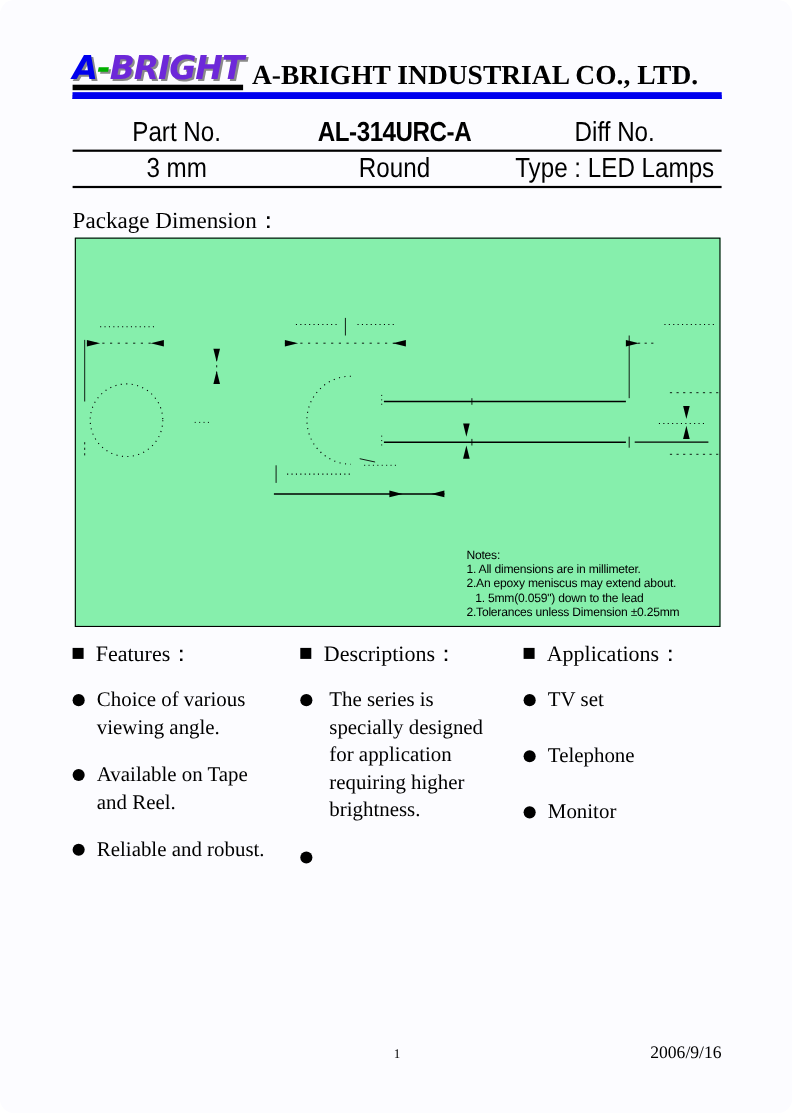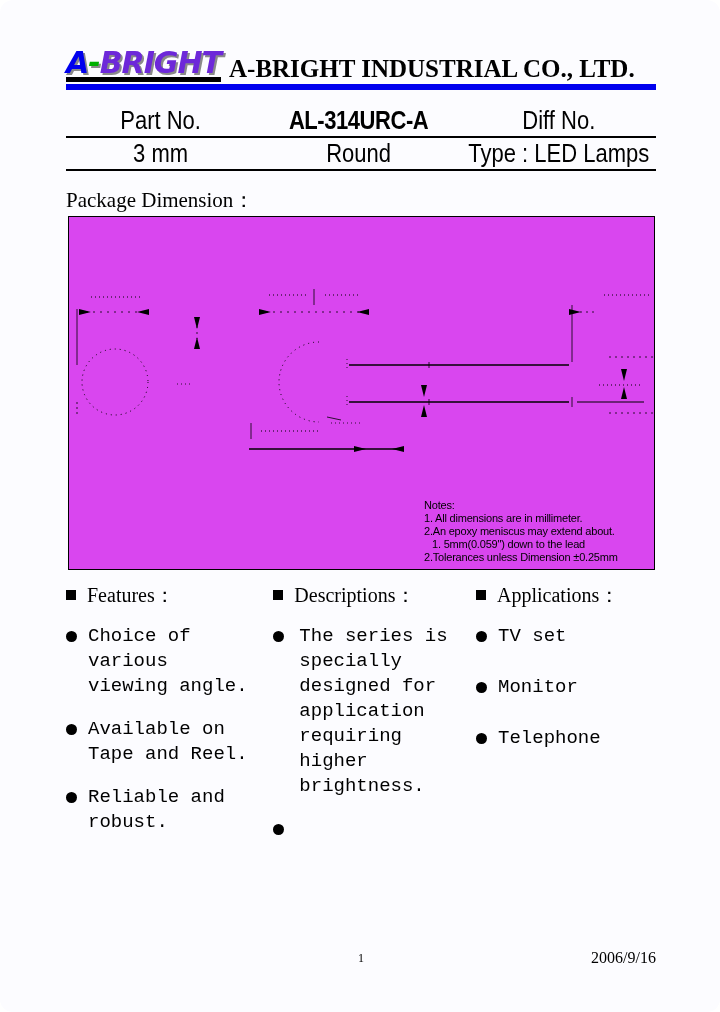--- a/index.html
+++ b/index.html
@@ -137,21 +137,21 @@
   }
 
   .draw-box {
     position: absolute;
     left: 68px;
     top: 216px;
     width: 587px;
     height: 354px;
     border: 1px solid #000000;
     box-sizing: border-box;
-    background: #d946ef;
+    background: #86efac;
     overflow: hidden;
   }
   .draw-svg { position: absolute; left: 0; top: 0; }
 
   .notes {
     position: absolute;
     left: 355px;
     top: 282px;
     font-family: "Liberation Sans", sans-serif;
     font-size: 11px;
@@ -191,21 +191,20 @@
     flex: 0 0 auto;
     position: relative;
     top: -2px;
   }
   .col-head-text { font-size: 20px; }
 
   .item {
     display: flex;
     align-items: flex-start;
     margin-bottom: 18px;
-    font-family: Liberation Mono, monospace;
   }
   .rd-bullet {
     width: 11px;
     height: 11px;
     border-radius: 50%;
     background: #000000;
     margin-right: 11px;
     flex: 0 0 auto;
     position: relative;
     top: 7px;
@@ -403,25 +402,25 @@
       <div class="col-head">
         <span class="sq-bullet"></span>
         <span class="col-head-text">Applications：</span>
       </div>
       <div class="item">
         <span class="rd-bullet"></span>
         <span class="item-text">TV set</span>
       </div>
       <div class="item">
         <span class="rd-bullet"></span>
+        <span class="item-text">Telephone</span>
+      </div>
+      <div class="item">
+        <span class="rd-bullet"></span>
         <span class="item-text">Monitor</span>
-      </div>
-      <div class="item">
-        <span class="rd-bullet"></span>
-        <span class="item-text">Telephone</span>
       </div>
     </div>
 
   </div>
 
   <div class="footer">
     <div class="page-num">1</div>
     <div class="footer-date">2006/9/16</div>
   </div>
 

